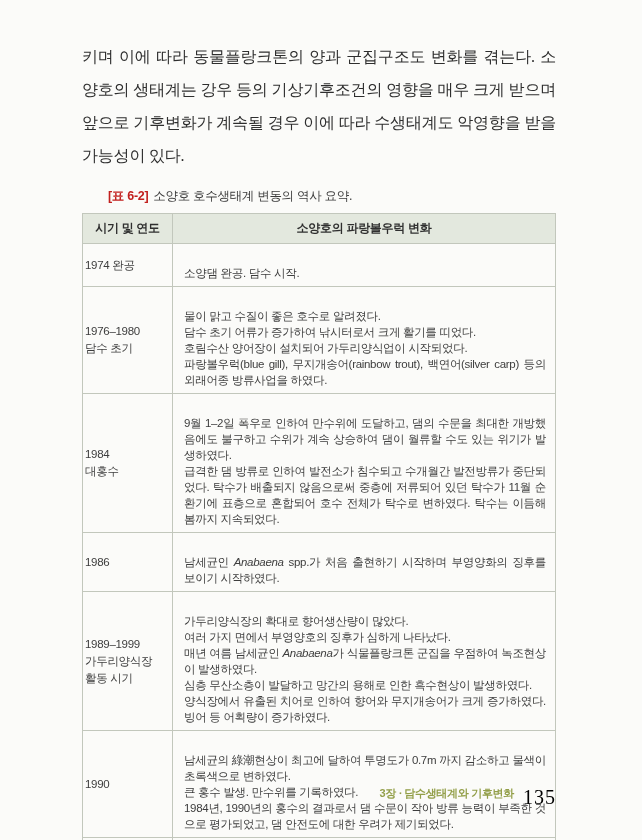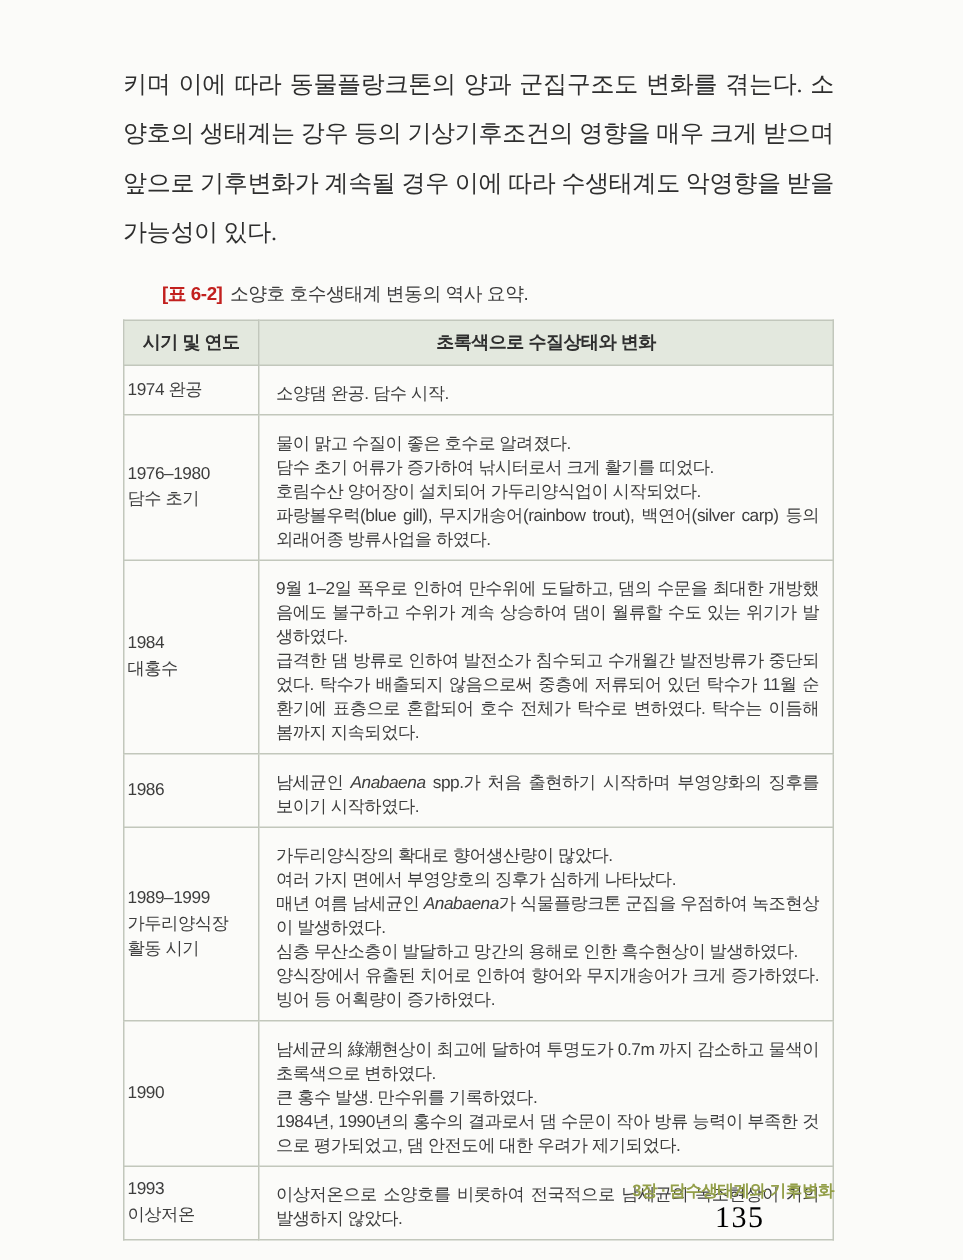--- a/index.html
+++ b/index.html
@@ -70,35 +70,34 @@
     vertical-align: middle;
     white-space: pre-line;
     line-height: 17px;
     padding: 4px 2px;
     letter-spacing: -0.3px;
   }
   td.desc {
     vertical-align: middle;
     white-space: pre-line;
     line-height: 16px;
-    padding: 11px 9px 5px 11px;
+    padding: 21px 9px 5px 11px;
     text-align: justify;
     word-break: break-all;
     letter-spacing: -0.3px;
   }
   td.desc i { font-style: italic; }
   
   .footer {
     position: absolute;
     right: 86px;
     top: 786px;
     display: flex;
-    align-items: center;
+    align-items: flex-start;
     font-family: "Liberation Sans", "DejaVu Sans", sans-serif;
-    flex-direction: column;
   }
   .footer .chapter {
     font-size: 11px;
     font-weight: bold;
     color: #939f49;
     letter-spacing: -0.3px;
   }
   .footer .pagenum {
     margin-left: 9px;
     font-family: "Liberation Serif", "DejaVu Serif", serif;
@@ -119,21 +118,21 @@
   </div>
 
   <table class="history">
     <colgroup>
       <col class="c-period">
       <col class="c-desc">
     </colgroup>
     <thead>
       <tr>
         <th>시기 및 연도</th>
-        <th>초록색으로 수질상태와 변화</th>
+        <th>소양호의 파랑볼우럭 변화</th>
       </tr>
     </thead>
     <tbody>
       <tr>
         <td class="period">1974 완공</td>
         <td class="desc">소양댐 완공. 담수 시작.</td>
       </tr>
       <tr>
         <td class="period">1976–1980
 담수 초기</td>

